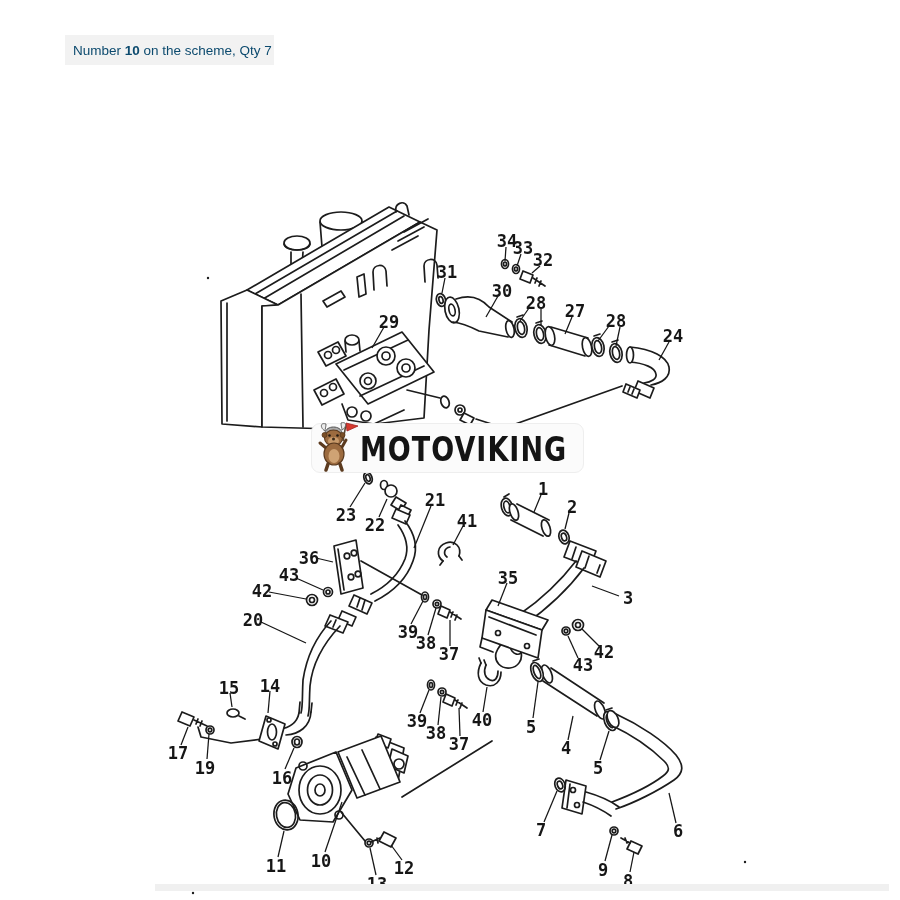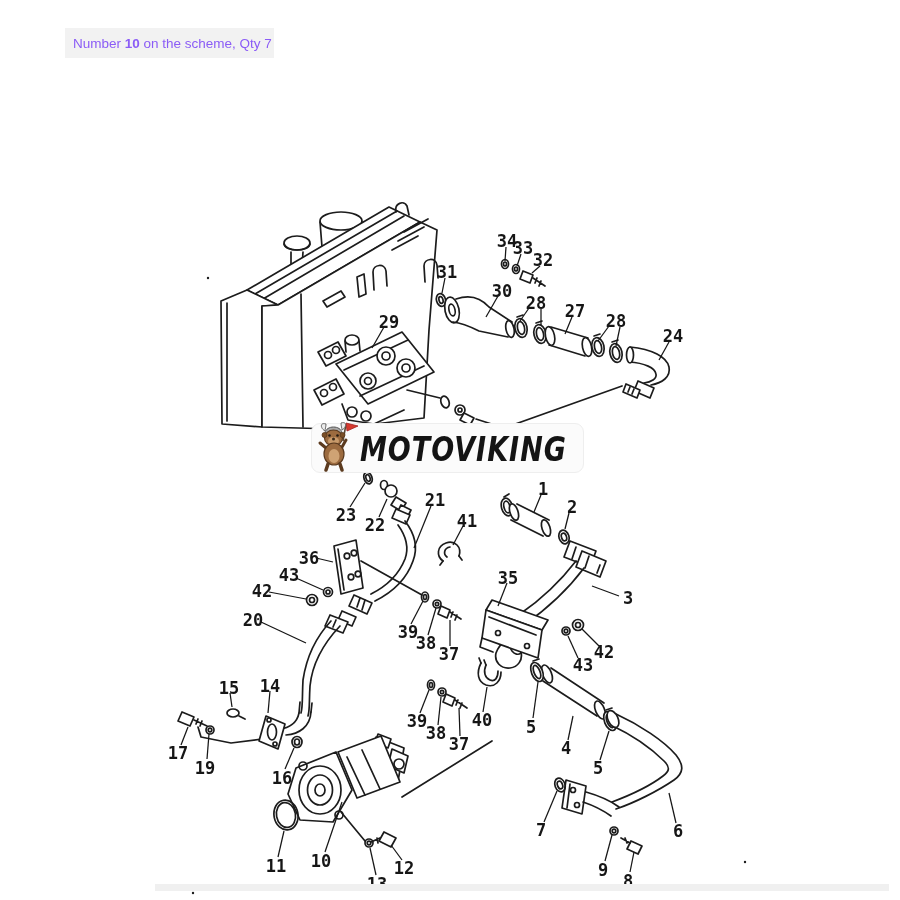--- a/index.html
+++ b/index.html
@@ -1,28 +1,28 @@
 <!DOCTYPE html>
 <html><head>
 <meta charset="utf-8">
 <style>
   html,body{margin:0;padding:0;background:#ffffff;}
   #page{position:relative;width:900px;height:900px;background:#ffffff;overflow:hidden;
         font-family:"Liberation Sans",sans-serif;}
-  .header-note{position:absolute;left:65px;top:28px;width:209px;height:30px;background:#f2f2f2;
-        color:#8b5cf6;font-size:13.5px;display:flex;align-items:center;padding-left:8px;
+  .header-note{position:absolute;left:65px;top:35px;width:209px;height:30px;background:#f2f2f2;
+        color:#0c4a6e;font-size:13.5px;display:flex;align-items:center;padding-left:8px;
         box-sizing:border-box;white-space:pre;}
   .header-note .pn{font-weight:bold;}
   #diagram{position:absolute;left:0;top:0;width:900px;height:900px;}
   .part-num{font-family:"DejaVu Sans Mono",monospace;font-size:17px;font-weight:700;fill:#161616;
         text-anchor:middle;dominant-baseline:central;stroke:none;}
   .leader{stroke:#161616;stroke-width:1.25;fill:none;}
   .watermark{position:absolute;left:311px;top:423px;width:273px;height:50px;background:#fbfbfb;
         border:1px solid #eeeeee;border-radius:9px;display:flex;align-items:center;
-        padding:0 8px 0 4px;box-sizing:border-box;font-style:italic;}
+        padding:0 8px 0 4px;box-sizing:border-box;}
   .wm-text{font-family:"DejaVu Sans",sans-serif;font-weight:800;font-size:27px;color:#141414;
         letter-spacing:1px;transform:scaleY(1.28);transform-origin:center;white-space:nowrap;}
   .mascot{width:44px;height:52px;margin-top:-5px;flex:0 0 auto;}
   .bottom-divider{position:absolute;left:155px;top:884px;width:734px;height:7px;background:#f0f0f0;}
 </style>
 </head>
 <body>
 
 <div id="page">
 

